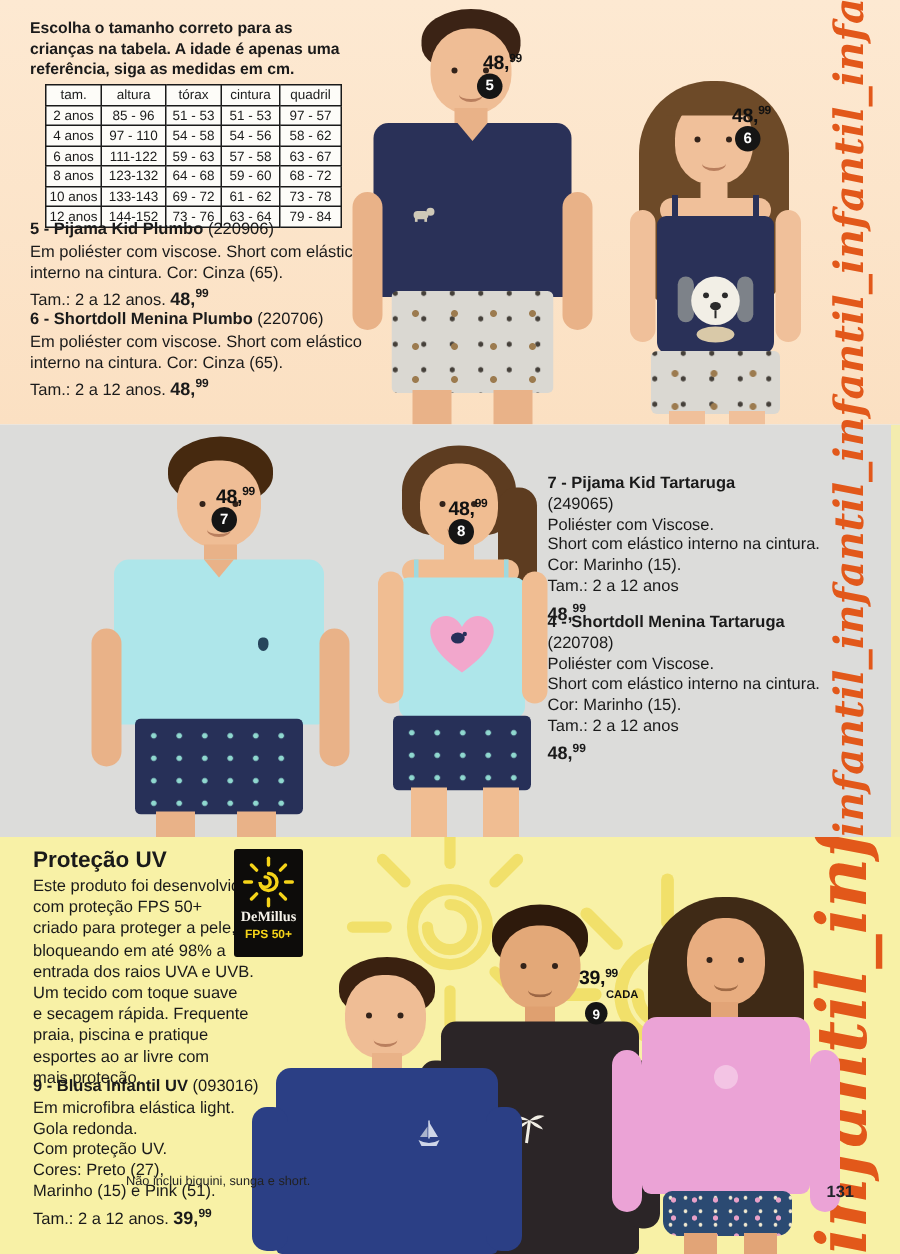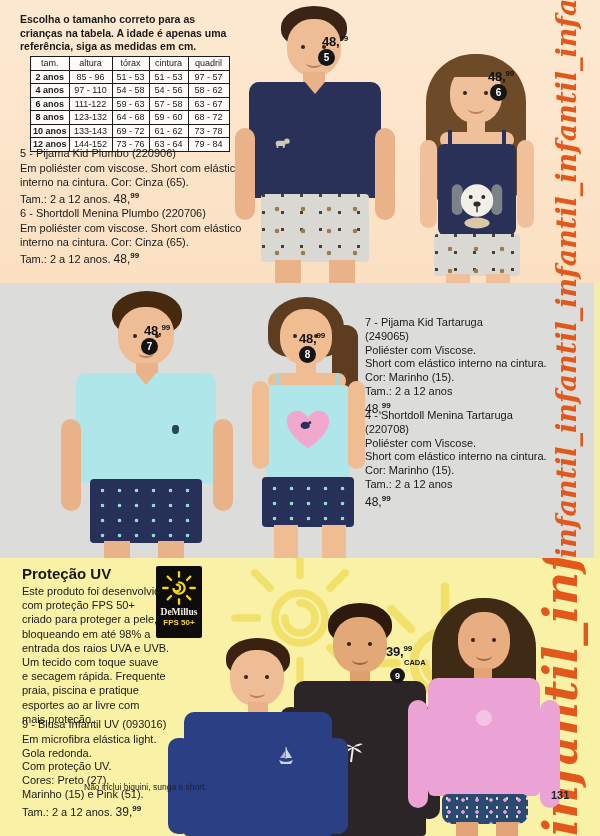--- a/index.html
+++ b/index.html
@@ -4,26 +4,26 @@
 <style>
   html,body{margin:0;padding:0;background:#fff;}
   .page{position:relative;width:600px;height:836px;overflow:hidden;
         font-family:"Liberation Sans",sans-serif;color:#1a1a1a;}
   .abs{position:absolute;}
   .section{position:absolute;left:0;width:600px;overflow:hidden;}
   .sec-top{top:0;height:283px;background:linear-gradient(#fde9d2,#fbe0c2);}
   .sec-mid{top:283px;height:275px;background:#dcdcda;}
   .sec-bot{top:558px;height:278px;background:#f8f1a6;}
   .pre{white-space:pre-line;}
-  .b{font-weight:normal;}
+  .b{font-weight:bold;}
   .intro{font-size:10.5px;font-weight:bold;line-height:13.5px;width:240px;}
   table.sizes{border-collapse:collapse;background:#fdfcf8;font-size:9px;}
   table.sizes th,table.sizes td{border:1px solid #1a1a1a;padding:0 2px;height:12.5px;
         text-align:center;font-weight:normal;white-space:nowrap;}
-  table.sizes td.rowhead{font-weight:bold;}
+  table.sizes td.rowhead{font-weight:normal;}
   .prod{font-size:11px;line-height:13.8px;}
   .prod .title-line{margin-bottom:1px;}
   .price-inline{font-weight:bold;font-size:12px;}
   sup{font-size:8px;font-weight:bold;}
   .price{font-weight:bold;font-size:13px;letter-spacing:-0.2px;color:#111;}
   .badge{width:17px;height:17px;border-radius:50%;background:#151515;color:#fff;
         font-size:10px;font-weight:bold;display:flex;align-items:center;justify-content:center;}
   .cada{font-size:7.5px;font-weight:bold;color:#111;}
   .uv-head{font-size:15px;font-weight:bold;}
   .uv-par{font-size:11px;line-height:14.2px;width:180px;}

